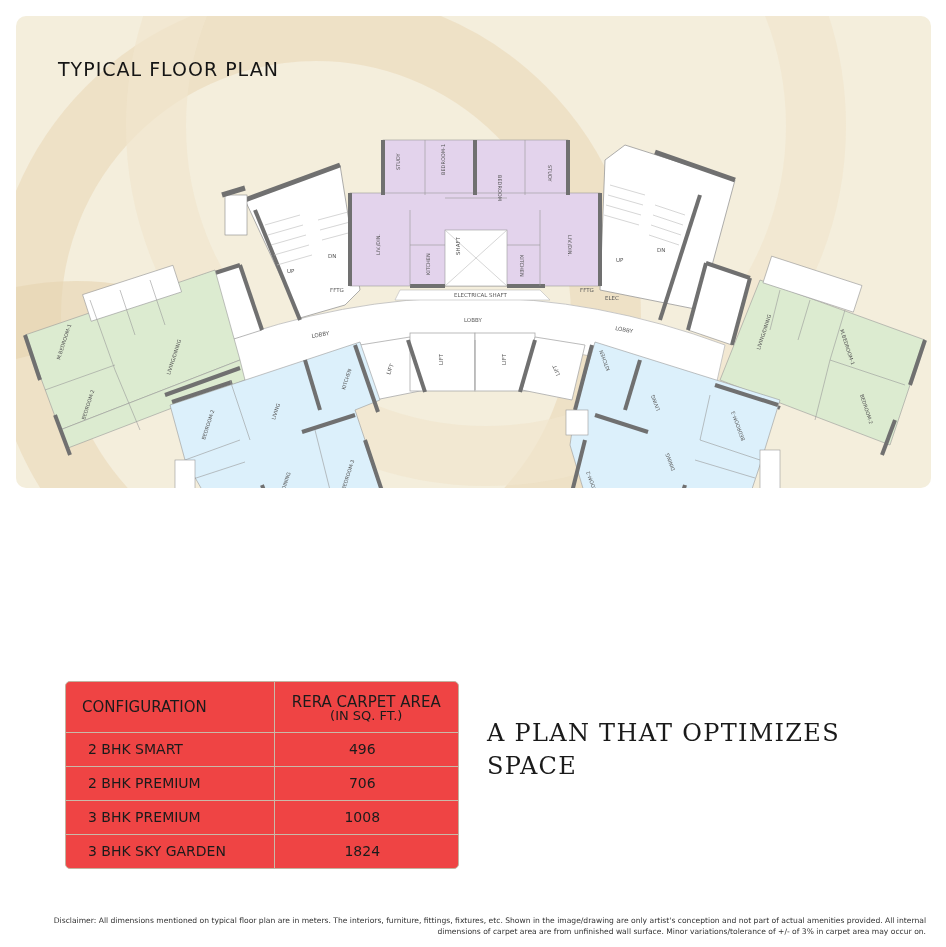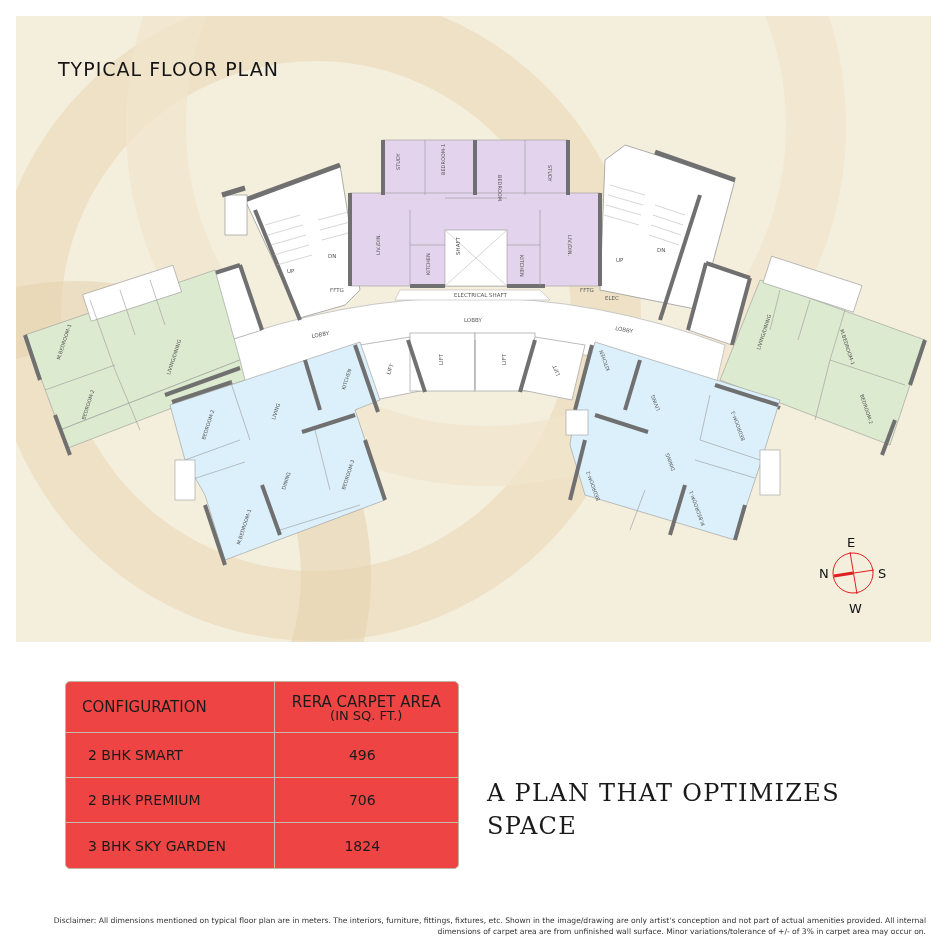--- a/index.html
+++ b/index.html
@@ -1,21 +1,21 @@
 <!DOCTYPE html>
 <html><head>
 <meta charset="utf-8">
 <style>
   * { box-sizing: border-box; margin: 0; padding: 0; }
   html, body { width: 946px; height: 947px; background: #ffffff; overflow: hidden; }
   body { position: relative; font-family: "DejaVu Sans", sans-serif; color: #1a1a1a; }
 
   .plan-panel {
-    position: absolute; left: 16px; top: 16px; width: 915px; height: 626px;
-    background: #f4eedc; overflow: hidden;
+    position: absolute; left: 16px; top: 16px; width: 915px; height: 472px;
+    background: #f4eedc; overflow: hidden; border-radius: 10px;
   }
   .plan-panel svg.bg { position: absolute; left: 0; top: 0; }
   .plan-title {
     position: absolute; left: 42px; top: 42px;
     font-family: "DejaVu Sans", sans-serif; font-size: 19px; letter-spacing: 1px;
     color: #151515; font-weight: normal;
   }
   .floorplan { position: absolute; left: 0; top: 0; }
   .room-label {
     font-family: "DejaVu Sans", sans-serif; font-size: 5px; fill: #555;
@@ -39,21 +39,21 @@
   .config-table tr:last-child td { border-bottom: none; }
   .config-table th { height: 50px; font-size: 15px; text-align: left; }
   .config-table th.c1 { padding-left: 16px; width: 208px; border-right: 1px solid #c9b9a8; }
   .config-table th.c2 { text-align: center; line-height: 14px; padding-top: 4px; }
   .config-table th.c2 .sub { display: block; font-size: 13px; }
   .config-table td { font-size: 14px; height: 34px; }
   .config-table td.c1 { padding-left: 22px; border-right: 1px solid #c9b9a8; }
   .config-table td.c2 { text-align: center; padding-right: 8px; }
 
   .tagline {
-    position: absolute; left: 487px; top: 777px; width: 440px;
+    position: absolute; left: 487px; top: 717px; width: 440px;
     font-family: "DejaVu Serif", serif; font-size: 24px; letter-spacing: 1.3px;
     line-height: 33px; color: #1a1a1a; font-weight: normal;
   }
 
   .disclaimer {
     position: absolute; left: 20px; top: 915px; width: 906px;
     font-family: "DejaVu Sans", sans-serif; font-size: 7.6px; line-height: 11px;
     text-align: right; color: #333;
   }
 </style>
@@ -299,20 +299,24 @@
     <tbody>
       <tr>
         <td class="c1">2 BHK SMART</td>
         <td class="c2">496</td>
       </tr>
       <tr>
         <td class="c1">2 BHK PREMIUM</td>
         <td class="c2">706</td>
       </tr>
       <tr>
+        <td class="c1">3 BHK PREMIUM</td>
+        <td class="c2">1008</td>
+      </tr>
+      <tr>
         <td class="c1">3 BHK SKY GARDEN</td>
         <td class="c2">1824</td>
       </tr>
     </tbody>
   </table>
 </div>
 
 <div class="tagline">
   <div>A PLAN THAT OPTIMIZES SPACE</div>
 </div>

